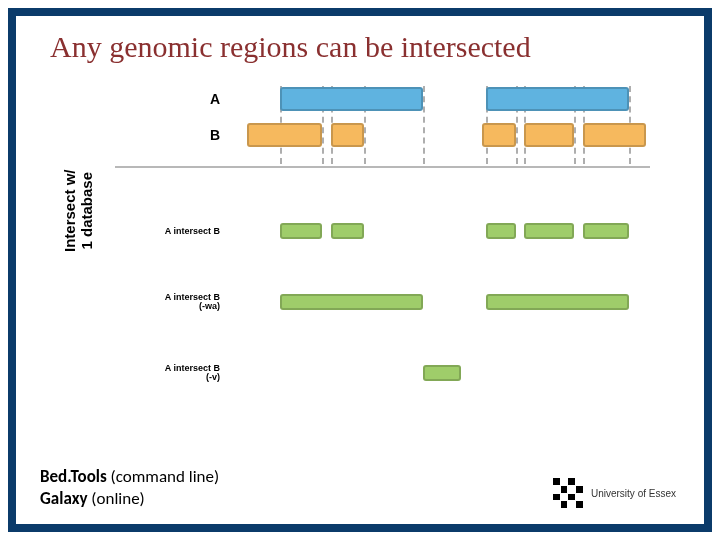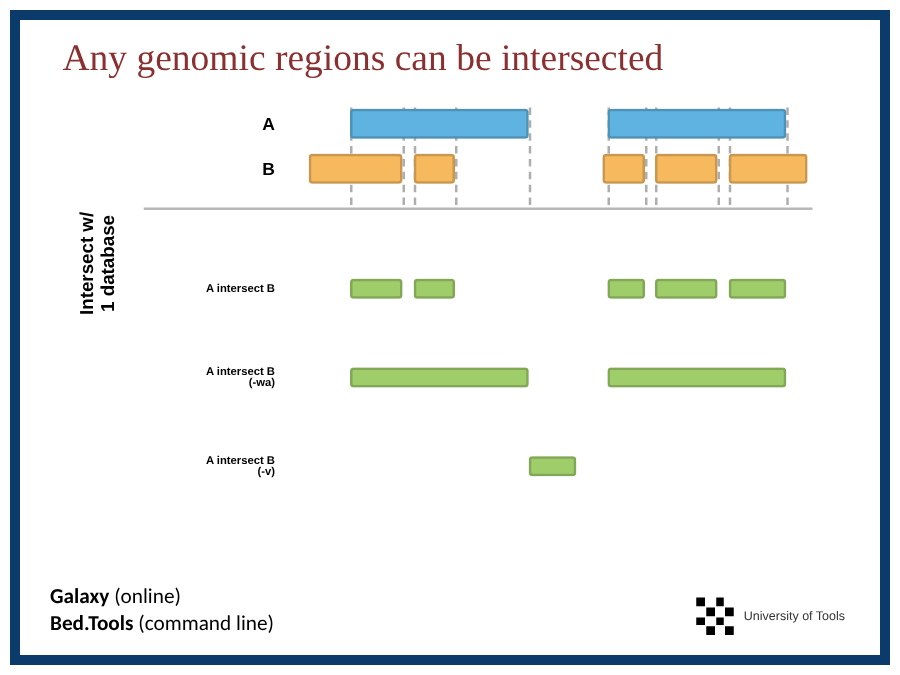--- a/index.html
+++ b/index.html
@@ -211,24 +211,24 @@
 (-v)</div>
       <div class="lane">
         <div class="bar green small" style="left:46%; width:9%"></div>
       </div>
     </div>
 
   </div>
 
   <div class="footer-text">
     <div>
+      <b>Bed.Tools</b><span> (command line)</span>
+    </div>
+    <div>
       <b>Galaxy</b><span> (online)</span>
-    </div>
-    <div>
-      <b>Bed.Tools</b><span> (command line)</span>
     </div>
   </div>
 
   <div class="logo">
     <div class="logo-mark">
       <span></span>
         <span class="e"></span>
         <span></span>
         <span class="e"></span>
       <span class="e"></span>
@@ -237,16 +237,16 @@
         <span></span>
       <span></span>
         <span class="e"></span>
         <span></span>
         <span class="e"></span>
       <span class="e"></span>
         <span></span>
         <span class="e"></span>
         <span></span>
     </div>
-    <div class="logo-text">University of Tools</div>
+    <div class="logo-text">University of Essex</div>
   </div>
 
 </div>
 
 </body></html>

